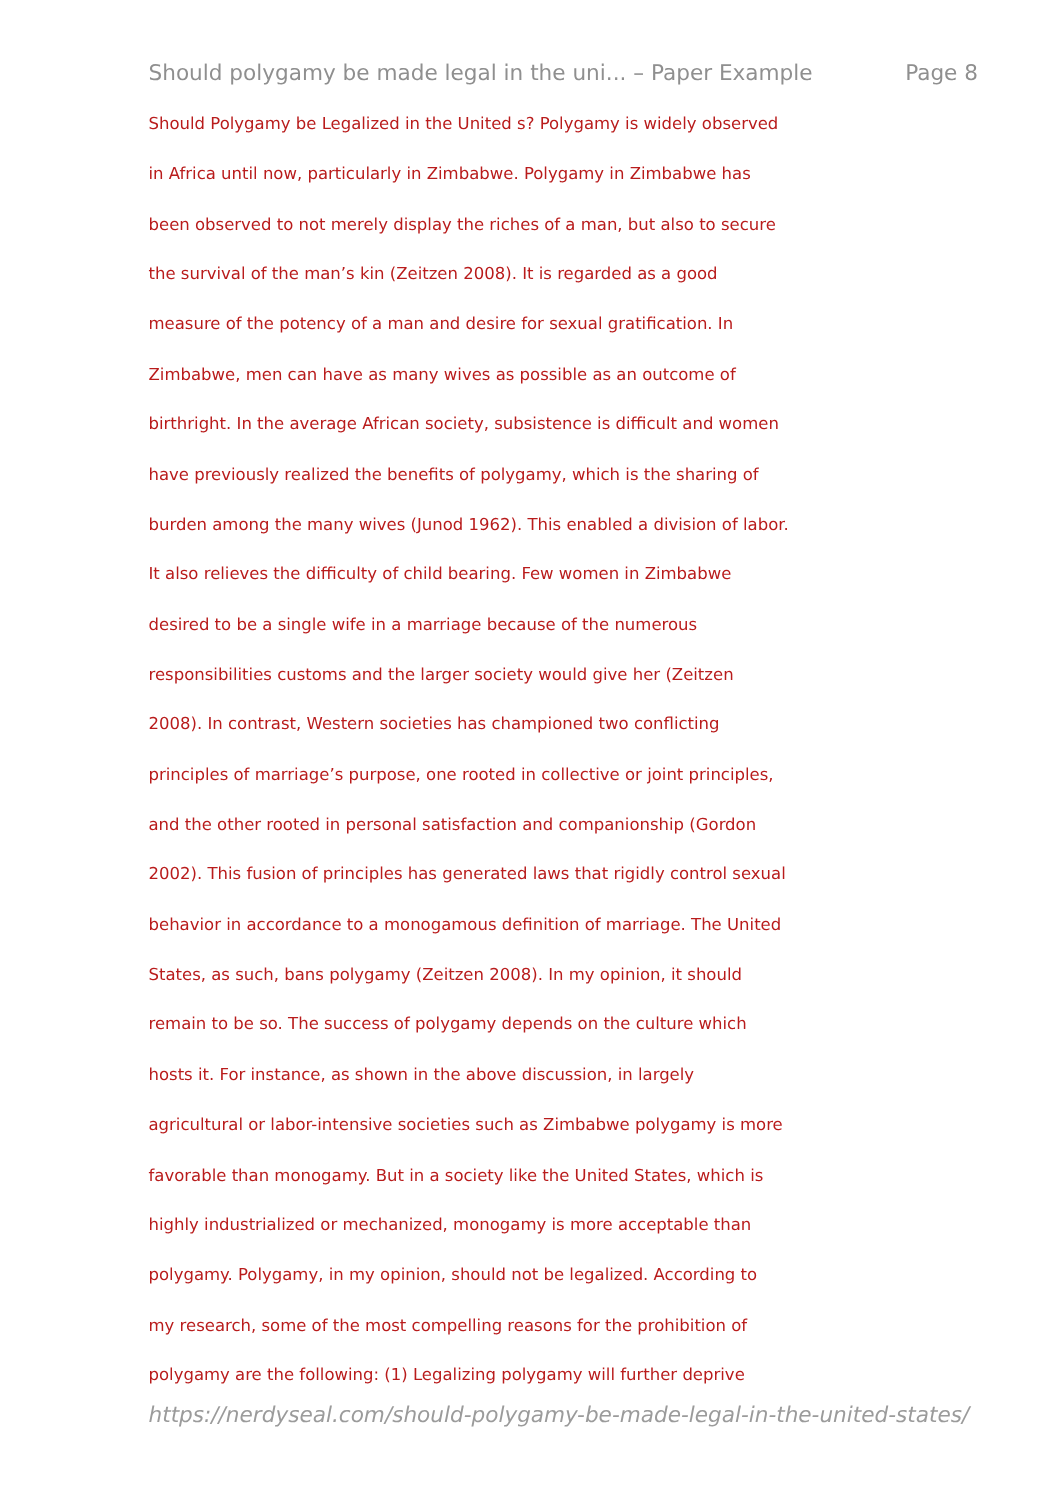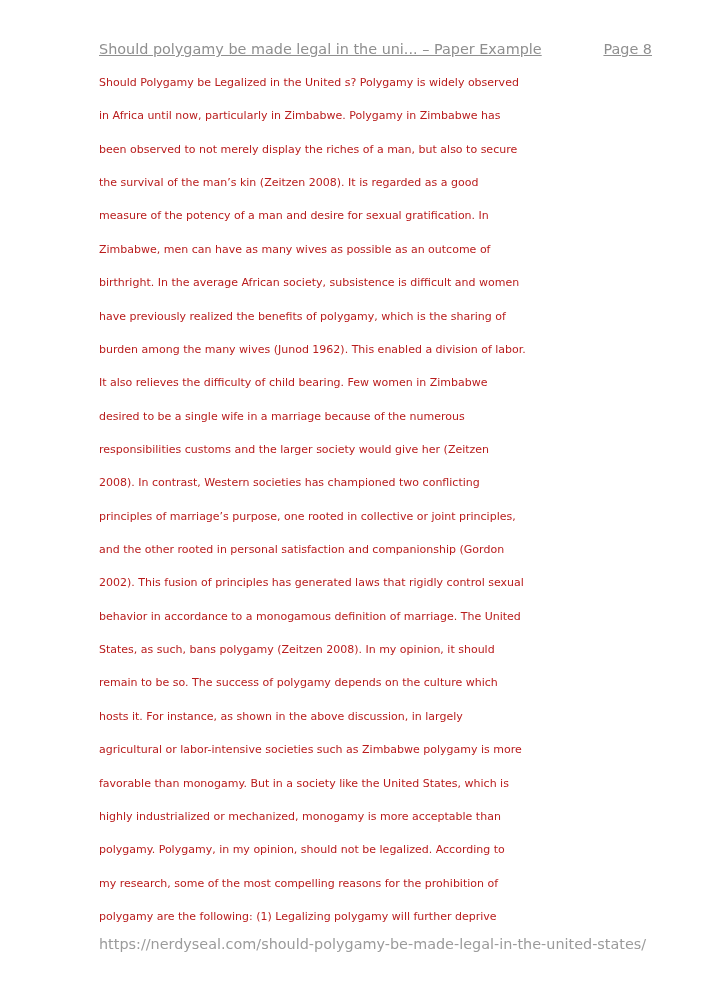--- a/index.html
+++ b/index.html
@@ -18,21 +18,20 @@
   .page-header {
     position: absolute;
     left: 99px;
     right: 52px;
     top: 41px;
     display: flex;
     justify-content: space-between;
     align-items: center;
     font-size: 14.4px;
     color: #8f8f8f;
-    text-decoration: underline;
   }
   .header-title {
     white-space: pre;
   }
   .page-number {
     white-space: pre;
   }
   .body-text {
     position: absolute;
     left: 99px;
@@ -42,20 +41,21 @@
     line-height: 33.36px;
     color: #b91c1c;
     white-space: pre;
   }
   .page-footer {
     position: absolute;
     left: 99px;
     top: 936px;
     font-size: 14.4px;
     color: #9b9b9b;
+    font-style: italic;
   }
   .footer-url {
     color: #9b9b9b;
     text-decoration: none;
     white-space: pre;
   }
 </style>
 </head>
 <body>
 

